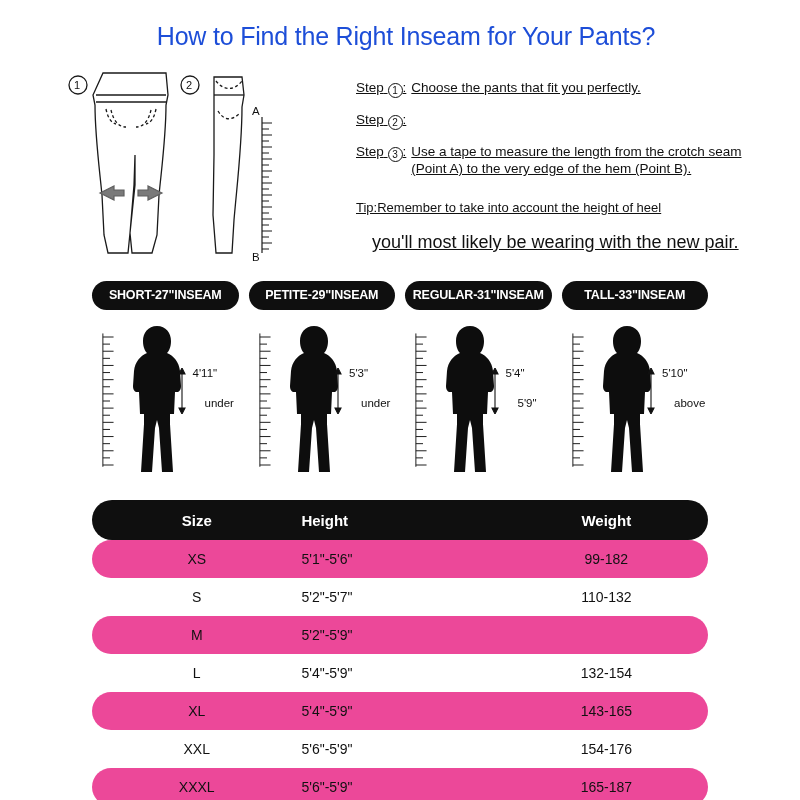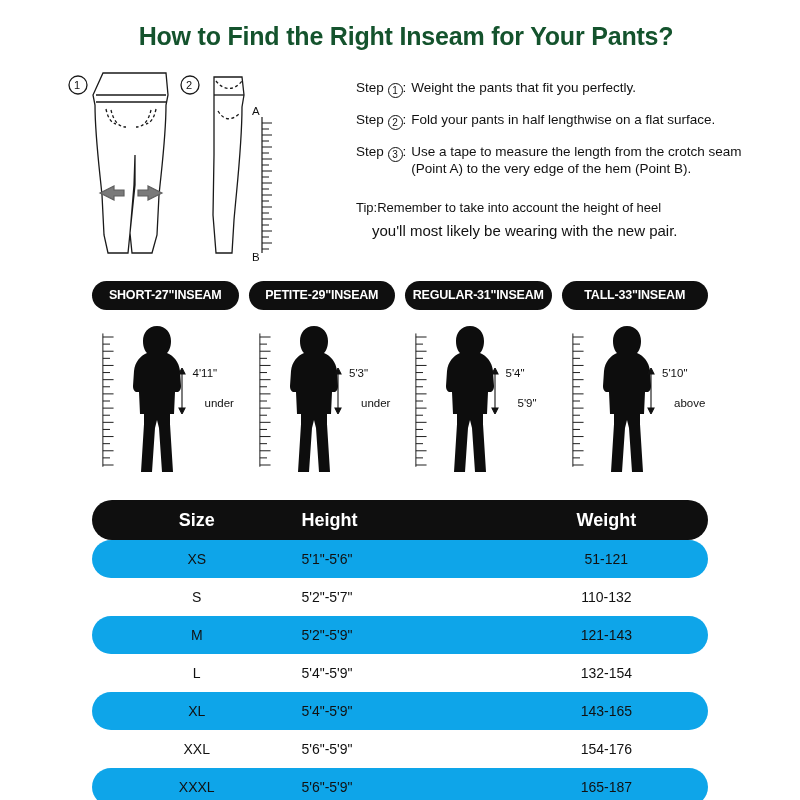--- a/index.html
+++ b/index.html
@@ -16,41 +16,42 @@
     position: relative;
     width: 800px;
     height: 800px;
     overflow: hidden;
   }
 
   
   .title {
     text-align: center;
     font-size: 25px;
-    font-weight: bold;
+    font-weight: normal;
     letter-spacing: -0.2px;
     margin: 22px 0 10px 12px;
-    color: #14532d;
+    color: #1d4ed8;
   }
 
   
   .top-section {
     display: flex;
     padding: 4px 32px 0 56px;
     gap: 10px;
   }
   .illustrations {
     position: relative;
     width: 290px;
     height: 210px;
     flex: 0 0 290px;
   }
   .steps {
     flex: 1;
     padding-top: 14px;
+    text-decoration: underline;
   }
   .step-line {
     display: flex;
     font-size: 13.5px;
     line-height: 17px;
     margin-bottom: 13px;
     color: #111;
   }
   .step-label {
     white-space: nowrap;
@@ -67,23 +68,23 @@
     font-size: 10px;
     vertical-align: -2px;
   }
   .tip {
     font-size: 13px;
     line-height: 17px;
     margin-top: 22px;
     font-weight: 500;
   }
   .tip-2 {
-    font-size: 15px;
+    font-size: 18px;
     line-height: 17px;
-    margin-top: 6px;
+    margin-top: 18px;
     padding-left: 16px;
     font-weight: 500;
   }
 
   
   .tabs {
     display: flex;
     justify-content: space-between;
     padding: 6px 92px 0 92px;
     gap: 10px;
@@ -146,23 +147,23 @@
     align-items: center;
     border-radius: 19px;
     font-size: 14px;
   }
   .t-head {
     background: #0f0f0f;
     color: #fff;
     font-weight: bold;
     height: 40px;
     border-radius: 20px;
-    font-size: 18px;
-  }
-  .t-alt { background: #0ea5e9; }
+    font-size: 15px;
+  }
+  .t-alt { background: #ec4899; }
   .t-plain { background: #ffffff; }
   .c1 { flex: 0 0 34%; text-align: center; }
   .c2 { flex: 0 0 33%; }
   .c3 { flex: 0 0 33%; text-align: center; }
 </style>
 </head>
 <body>
 
 <div class="page">
 
@@ -229,28 +230,27 @@
         <text x="196" y="196" font-size="11.5" font-family="Liberation Sans" fill="#111">B</text>
       </svg>
     </div>
 
     <div class="steps">
       <div class="step-line">
         <span class="step-label">
           <span>Step</span>
           <span class="circle-num">1</span>:
         </span>
-        <span>Weight the pants that fit you perfectly.</span>
+        <span>Choose the pants that fit you perfectly.</span>
       </div>
       <div class="step-line">
         <span class="step-label">
           <span>Step</span>
           <span class="circle-num">2</span>:
         </span>
-        <span>Fold your pants in half lengthwise on a flat surface.</span>
       </div>
       <div class="step-line">
         <span class="step-label">
           <span>Step</span>
           <span class="circle-num">3</span>:
         </span>
         <span>Use a tape to measure the length from the crotch seam (Point A) to the very edge of the hem (Point B).</span>
       </div>
       <div class="tip">Tip:Remember to take into account the height of heel</div>
       <div class="tip-2">you'll most likely be wearing with the new pair.</div>
@@ -443,31 +443,30 @@
   <div class="table">
     <div class="t-row t-head">
       <div class="c1">Size</div>
       <div class="c2">Height</div>
       <div class="c3">Weight</div>
     </div>
 
     <div class="t-row t-alt">
       <div class="c1">XS</div>
       <div class="c2">5'1"-5'6"</div>
-      <div class="c3">51-121</div>
+      <div class="c3">99-182</div>
     </div>
     <div class="t-row t-plain">
       <div class="c1">S</div>
       <div class="c2">5'2"-5'7"</div>
       <div class="c3">110-132</div>
     </div>
     <div class="t-row t-alt">
       <div class="c1">M</div>
       <div class="c2">5'2"-5'9"</div>
-      <div class="c3">121-143</div>
     </div>
     <div class="t-row t-plain">
       <div class="c1">L</div>
       <div class="c2">5'4"-5'9"</div>
       <div class="c3">132-154</div>
     </div>
     <div class="t-row t-alt">
       <div class="c1">XL</div>
       <div class="c2">5'4"-5'9"</div>
       <div class="c3">143-165</div>

